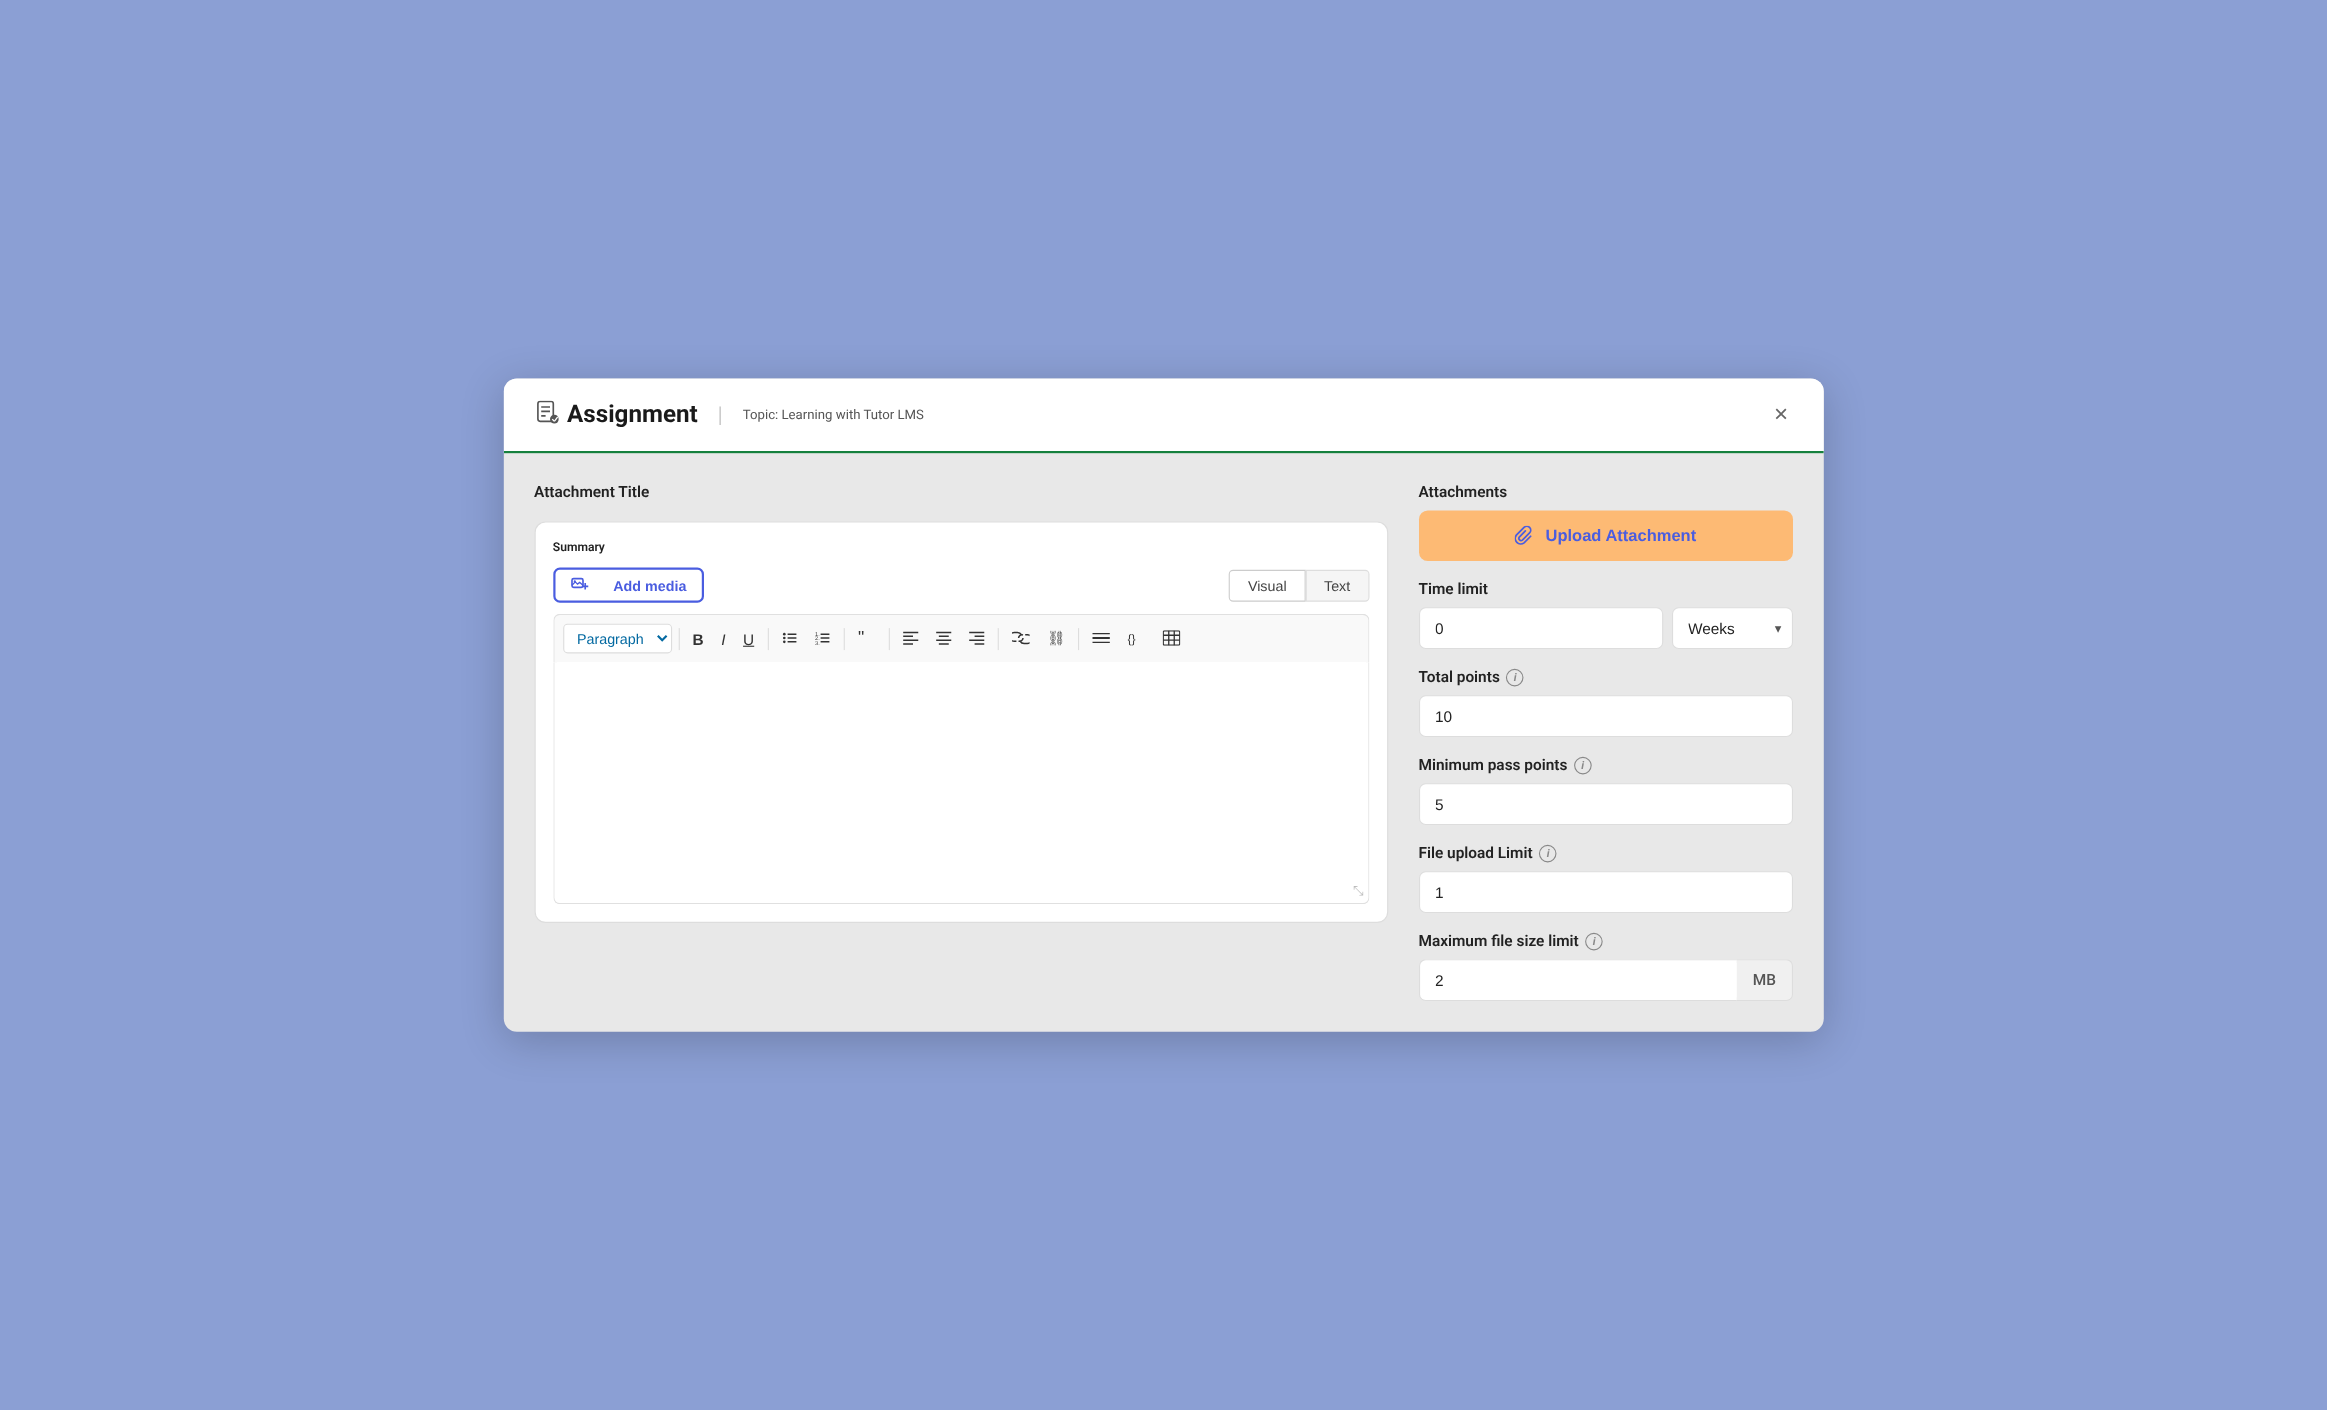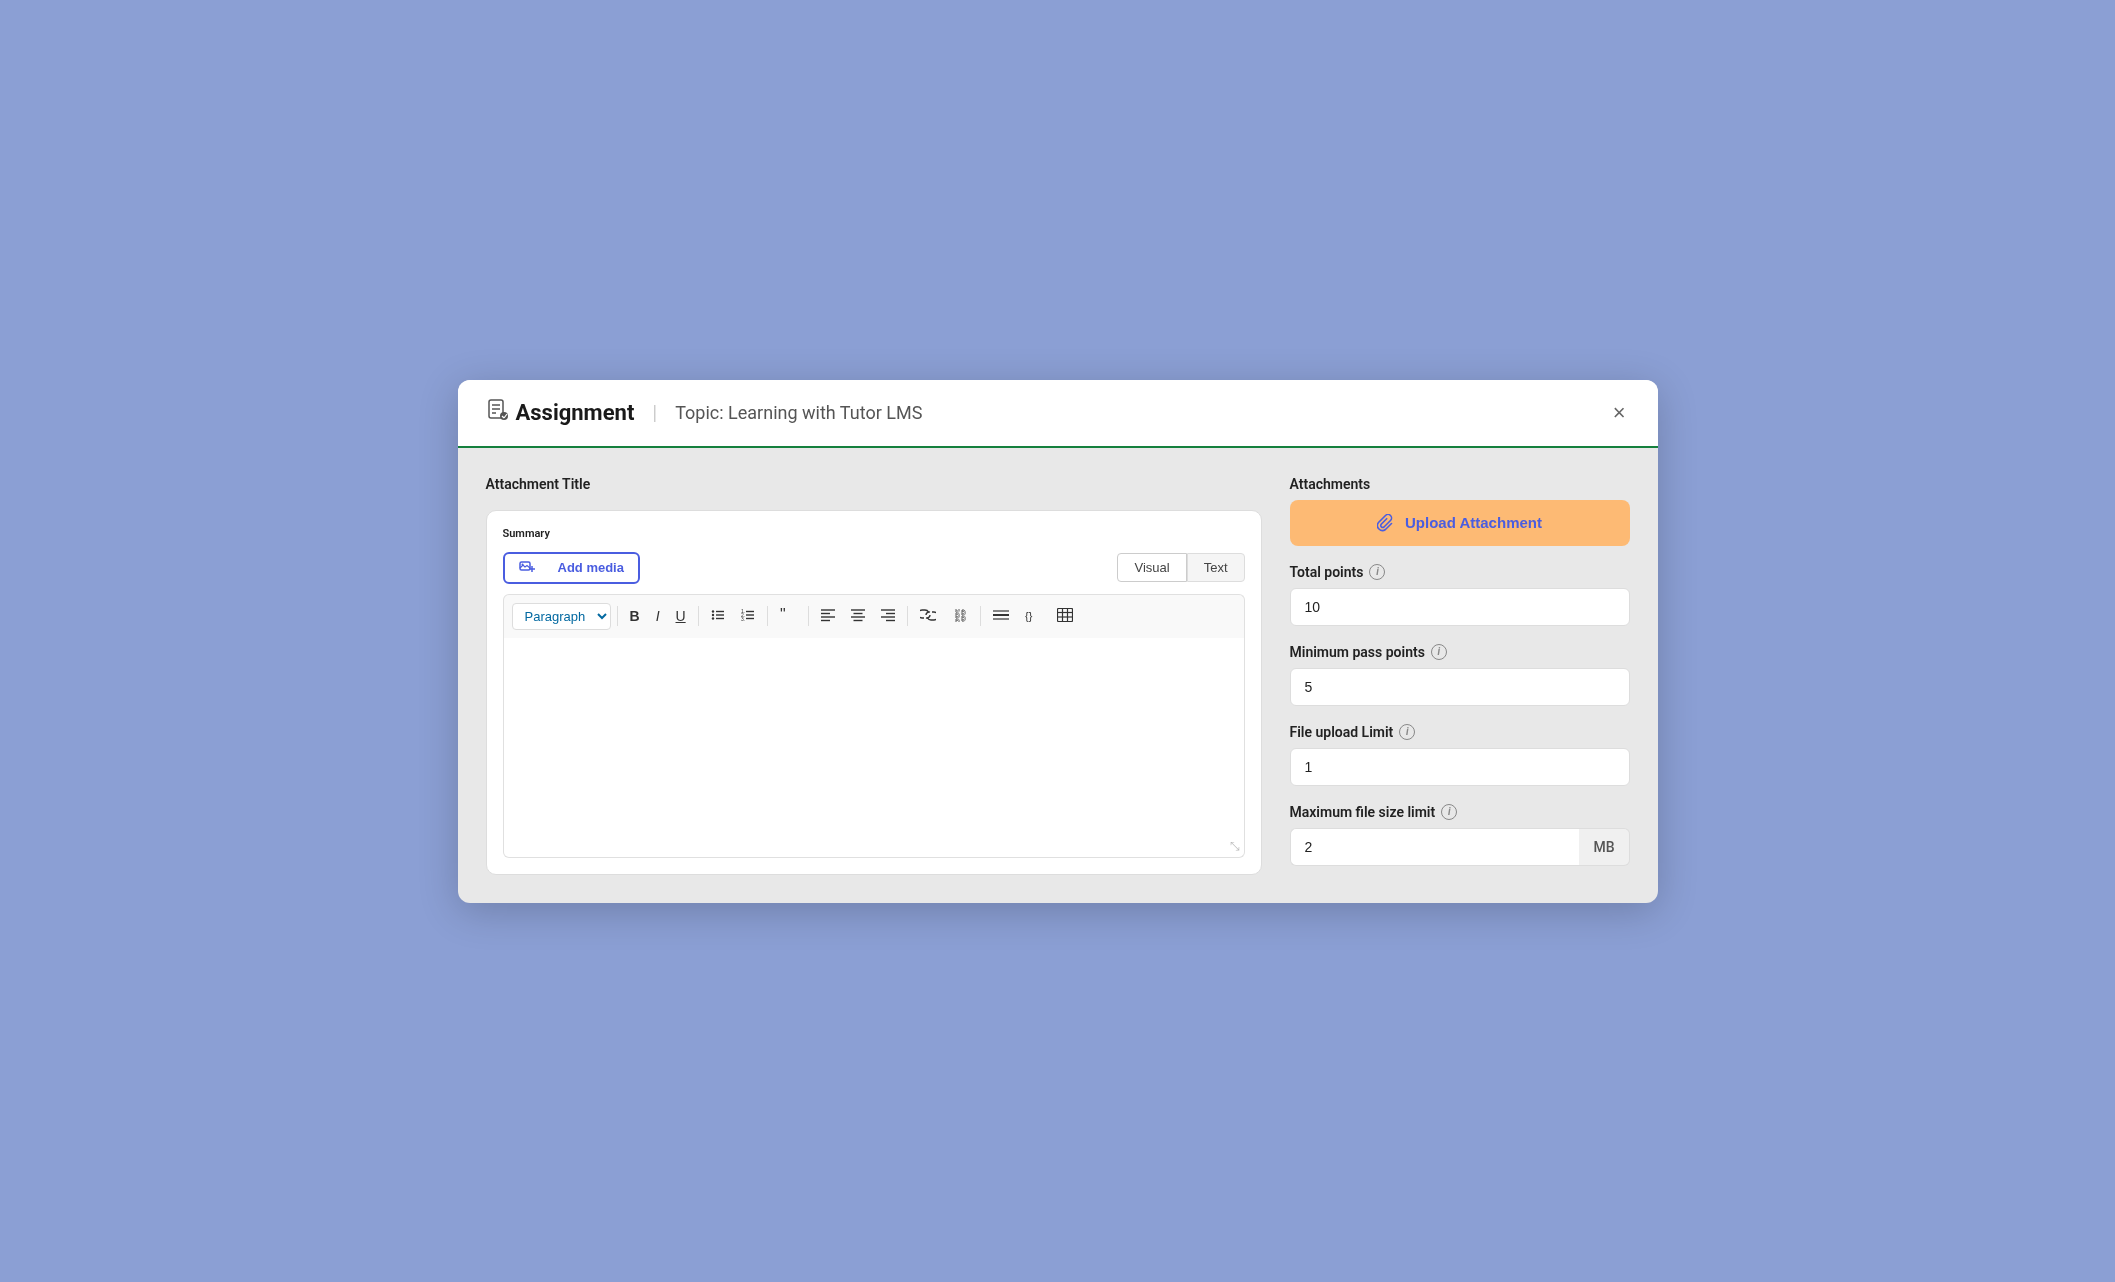--- a/index.html
+++ b/index.html
@@ -44,21 +44,21 @@
     .modal-title-icon {
       font-size: 20px;
       color: #555;
     }
     .modal-divider {
       color: #ccc;
       font-size: 20px;
       margin: 0 4px;
     }
     .modal-subtitle {
-      font-size: 18px;
+      font-size: 12px;
       color: #555;
       font-weight: 400;
     }
     .close-btn {
       background: none;
       border: none;
       cursor: pointer;
       font-size: 22px;
       color: #666;
       line-height: 1;
@@ -472,20 +472,35 @@
       <div class="form-group">
         <div class="section-label">Attachments</div>
         <button class="upload-btn">
           <svg width="18" height="18" viewBox="0 0 18 18">
             <path d="M14.5 9.5l-6 6a5 5 0 0 1-7-7l7-7a3.5 3.5 0 0 1 5 5l-6.5 6.5a2 2 0 0 1-2.8-2.8l5.5-5.5" stroke="#4a5de0" stroke-width="1.6" fill="none" stroke-linecap="round"></path>
           </svg>
           <span>Upload Attachment</span>
         </button>
       </div>
 
+      <div class="form-group">
+        <div class="form-label">Time limit</div>
+        <div class="time-limit-row">
+          <input class="time-input" type="number" value="0" style="">
+          <div class="time-select-wrapper">
+            <select class="time-select">
+              <option>Minutes</option>
+              <option>Hours</option>
+              <option>Days</option>
+              <option selected="">Weeks</option>
+            </select>
+            <span class="select-arrow">▾</span>
+          </div>
+        </div>
+      </div>
 
       <div class="form-group">
         <div class="form-label-with-info">
           <span class="form-label">Total points</span>
           <span class="info-icon">i</span>
         </div>
         <input class="form-input value-input" type="number" value="10" style="">
       </div>
 
       <div class="form-group">

